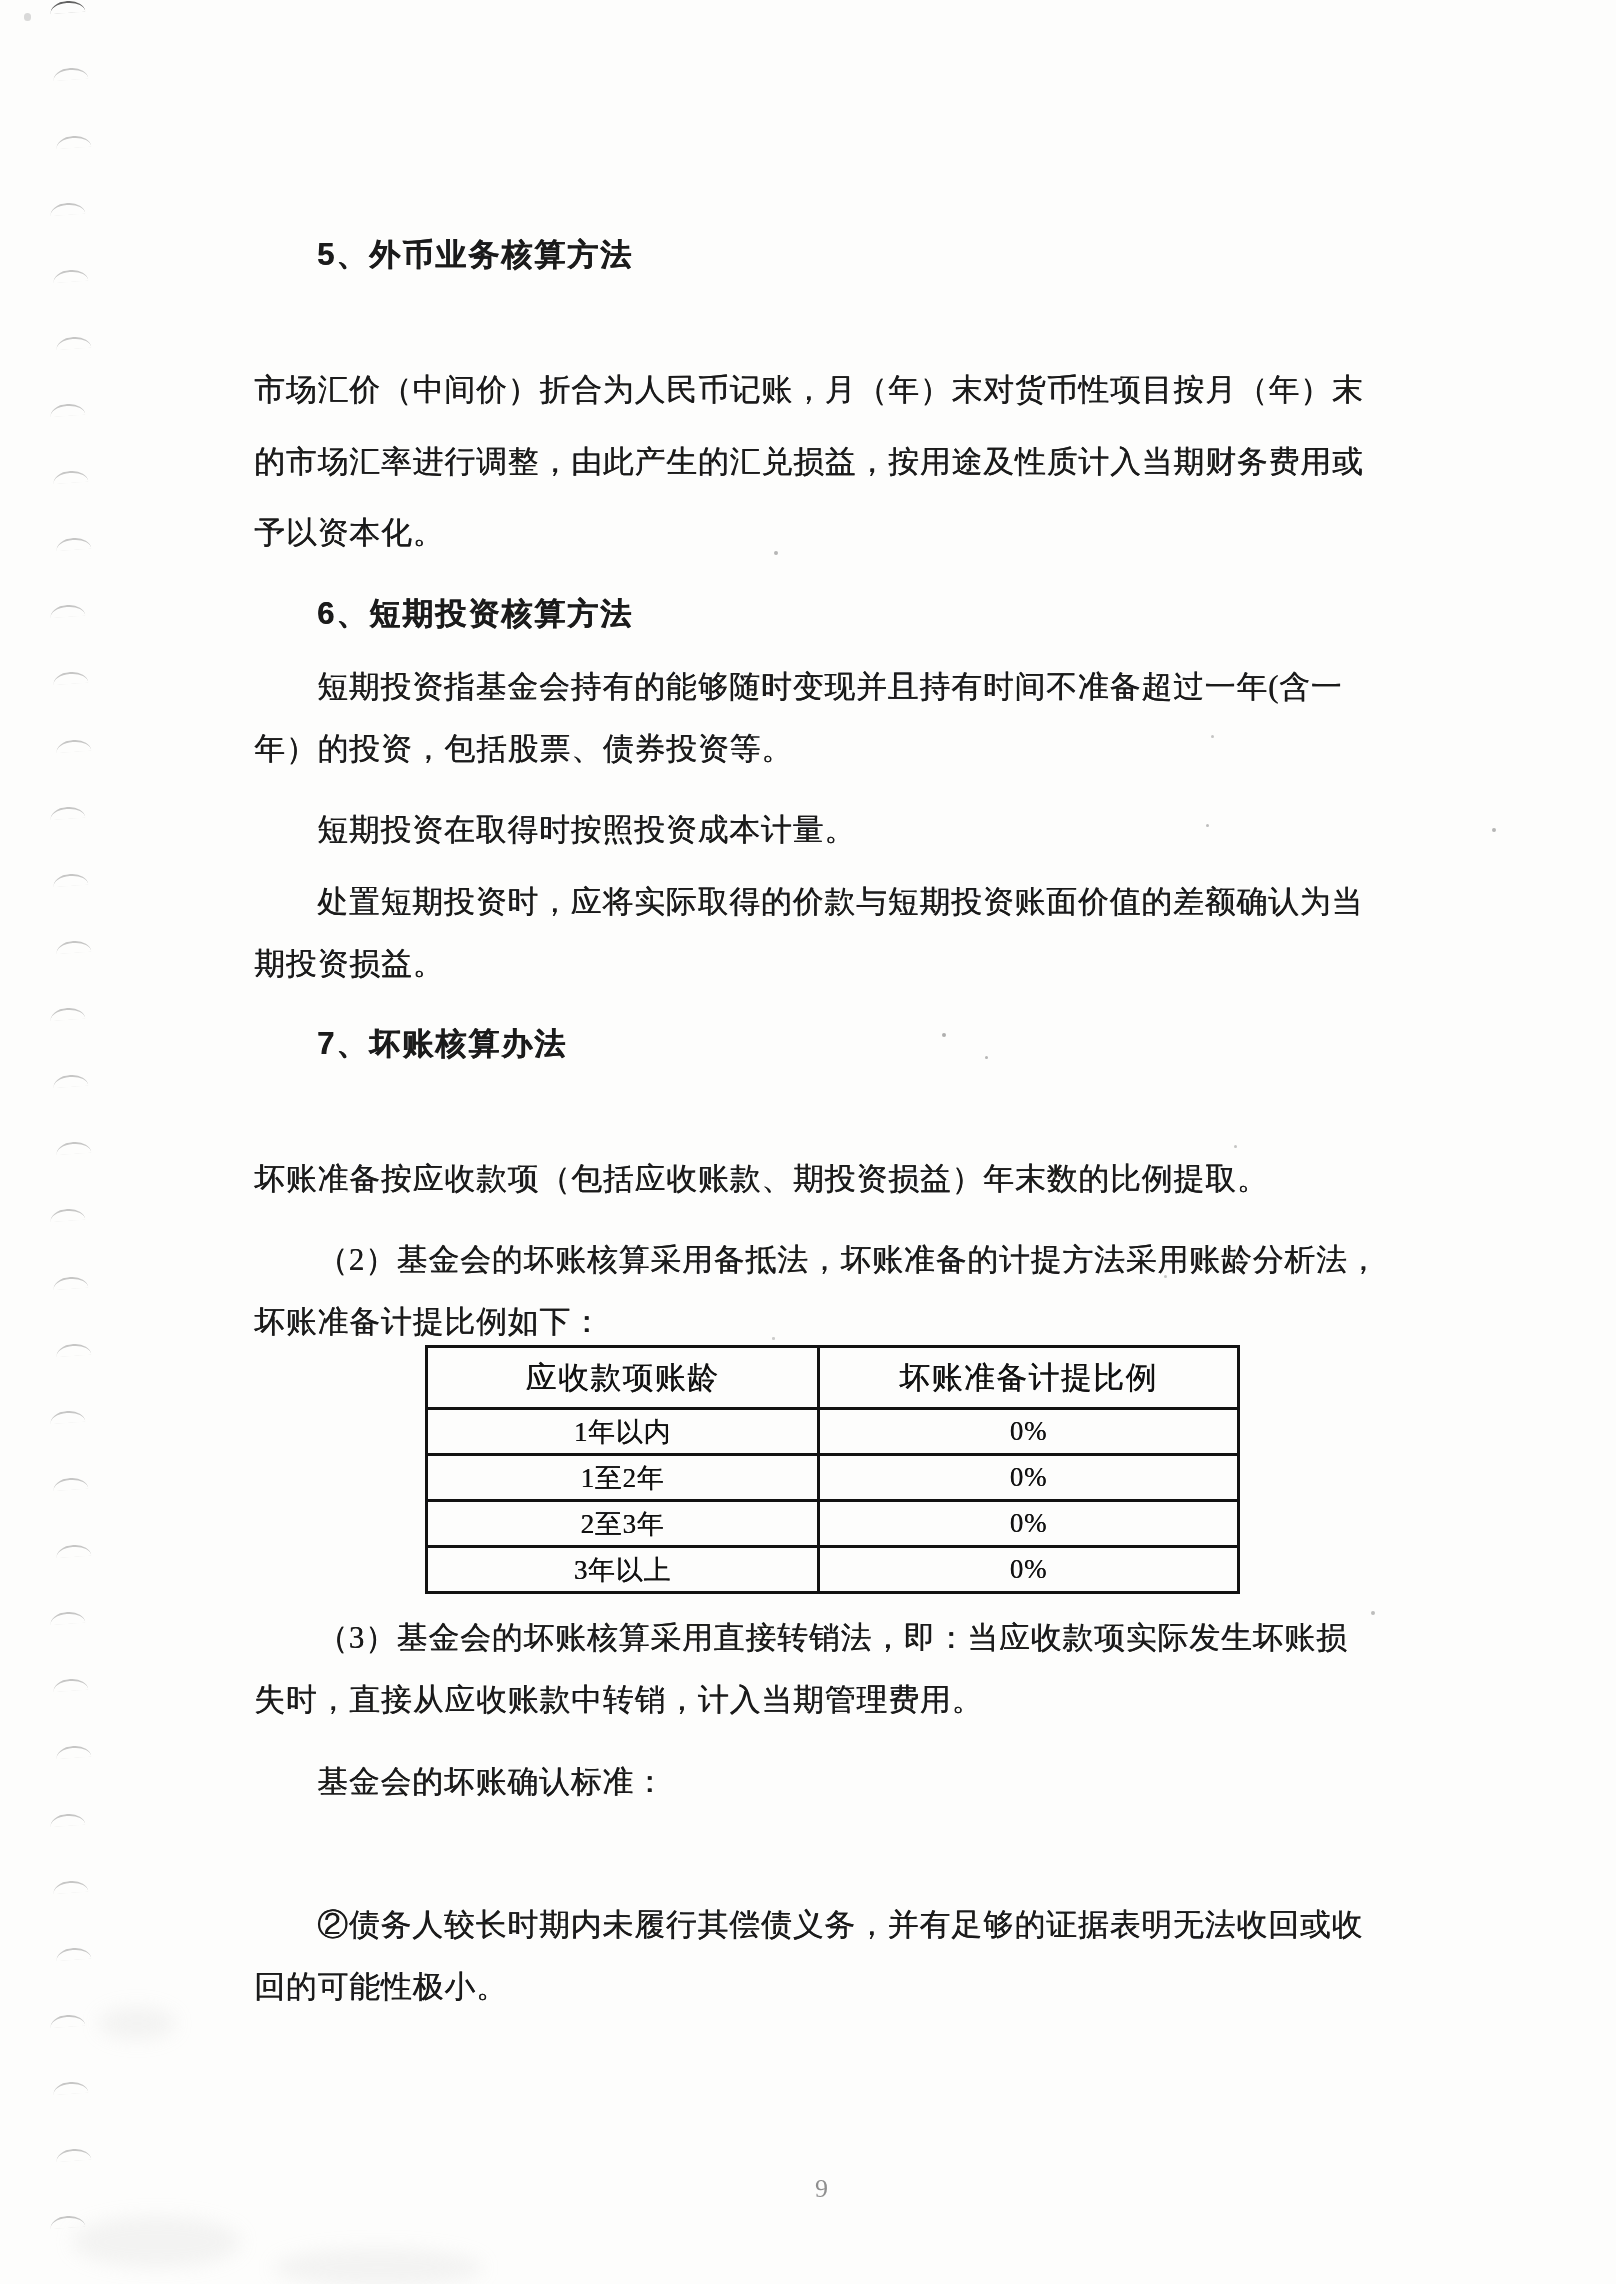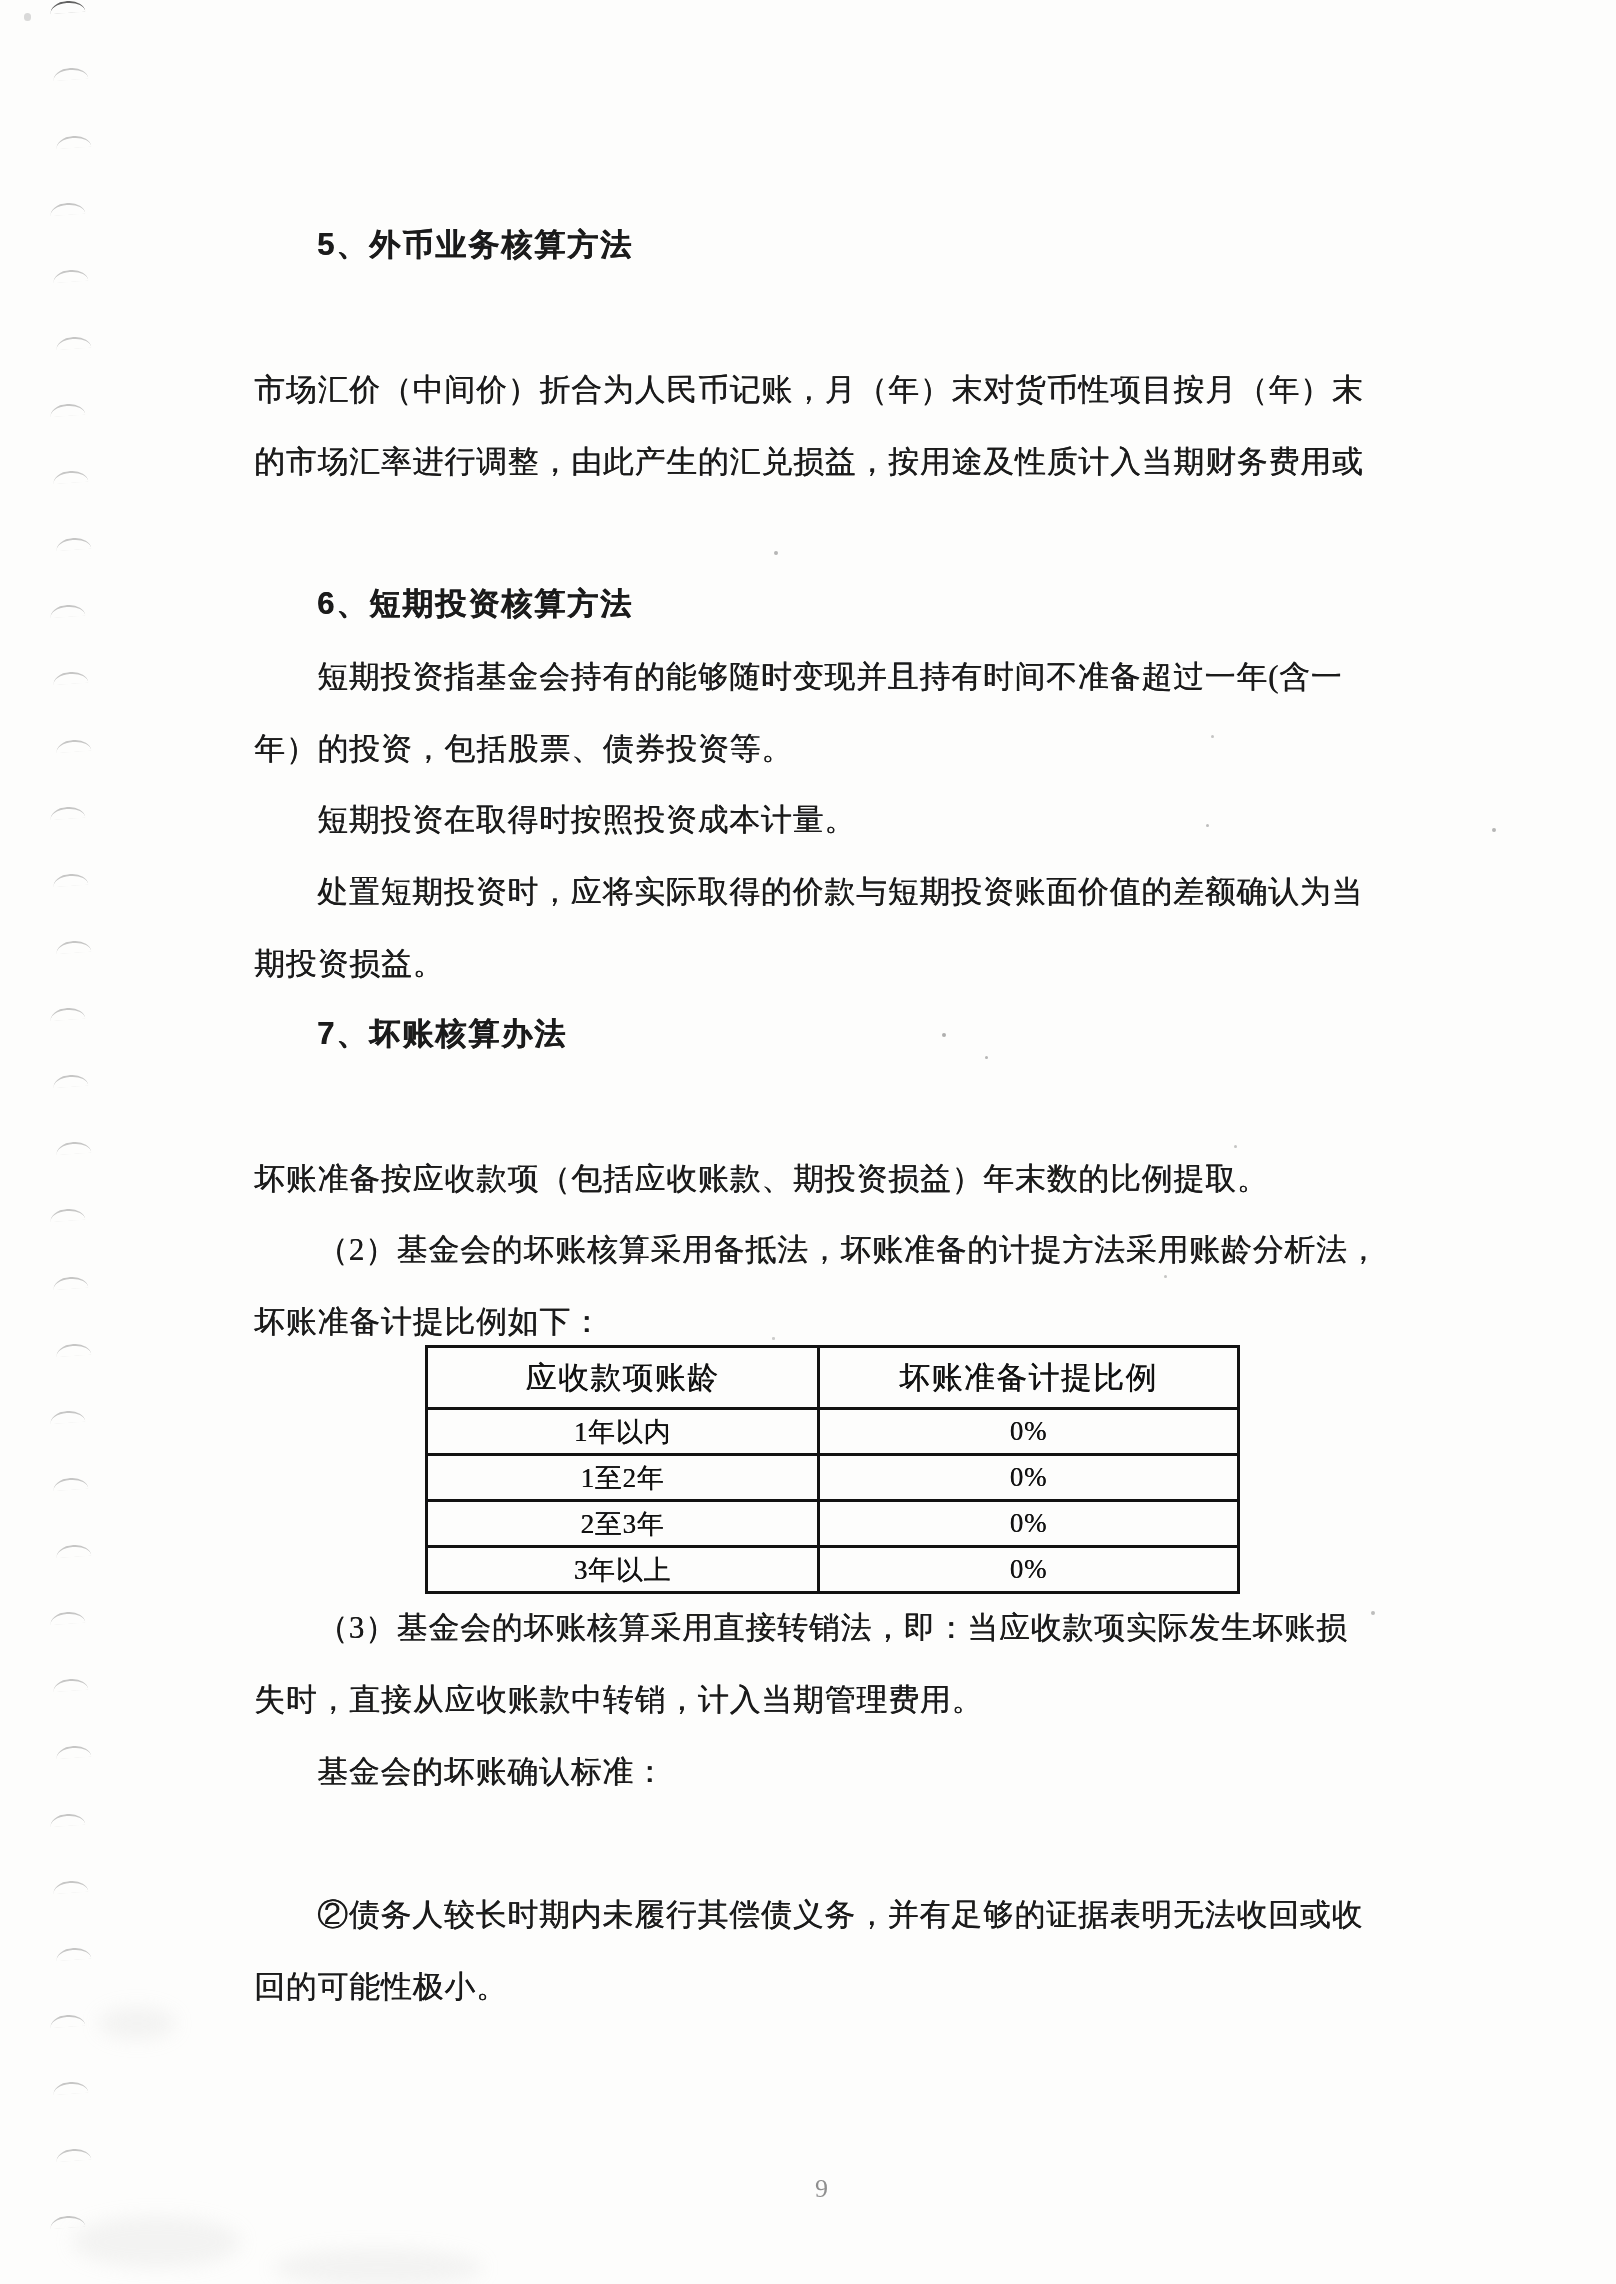--- a/index.html
+++ b/index.html
@@ -16,21 +16,21 @@
   .line {
     position: absolute;
     left: 254px;
     width: 1166px;
     font-size: 31px;
     line-height: 40px;
     letter-spacing: 0.7px;
     white-space: nowrap;
     text-shadow: 0.4px 0 0 currentColor;
   }
-  .line.indent { text-indent: 63px; }
+  .line.indent { text-indent: 63px; margin-top: 10px; }
   .line.heading {
     font-family: "Liberation Sans", sans-serif;
     font-weight: 700;
     letter-spacing: 2px;
     text-shadow: 0.5px 0 0 currentColor;
   }
   
   .aging-table {
     position: absolute;
     left: 425px;
@@ -85,20 +85,21 @@
   }
 </style>
 </head>
 <body>
 
 <div class="page">
 
   <div class="line heading indent" style="top:225px">5、外币业务核算方法</div>
   <div class="line" style="top:370px">市场汇价（中间价）折合为人民币记账，月（年）末对货币性项目按月（年）末</div>
   <div class="line" style="top:442px">的市场汇率进行调整，由此产生的汇兑损益，按用途及性质计入当期财务费用或</div>
+  <div class="line" style="top:513px">予以资本化。</div>
 
   <div class="line heading indent" style="top:584px">6、短期投资核算方法</div>
   <div class="line indent" style="top:657px">短期投资指基金会持有的能够随时变现并且持有时间不准备超过一年(含一</div>
   <div class="line" style="top:729px">年）的投资，包括股票、债券投资等。</div>
   <div class="line indent" style="top:800px">短期投资在取得时按照投资成本计量。</div>
   <div class="line indent" style="top:872px">处置短期投资时，应将实际取得的价款与短期投资账面价值的差额确认为当</div>
   <div class="line" style="top:944px">期投资损益。</div>
 
   <div class="line heading indent" style="top:1014px">7、坏账核算办法</div>
   <div class="line" style="top:1159px">坏账准备按应收款项（包括应收账款、期投资损益）年末数的比例提取。</div>

